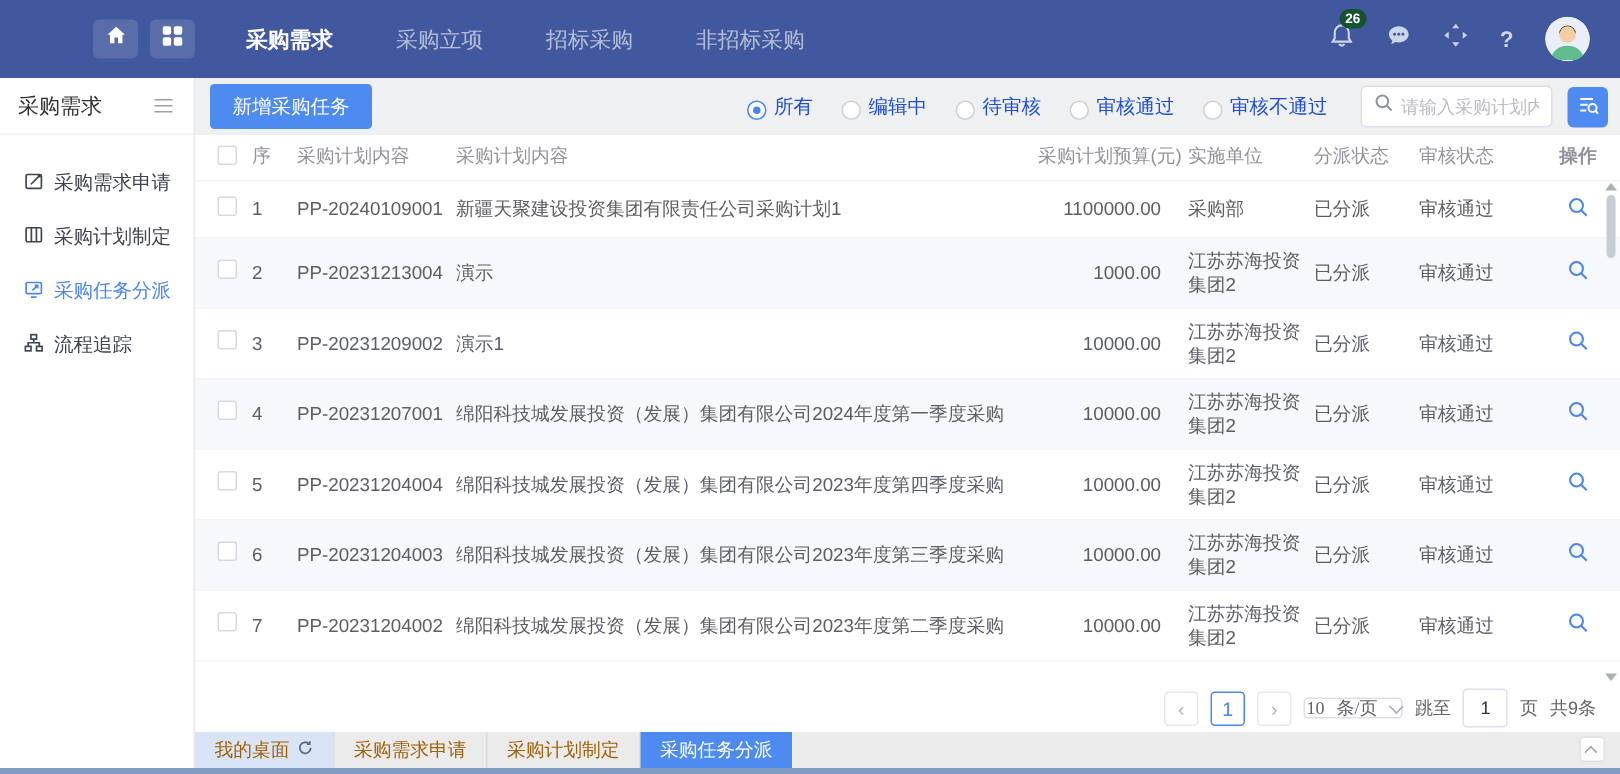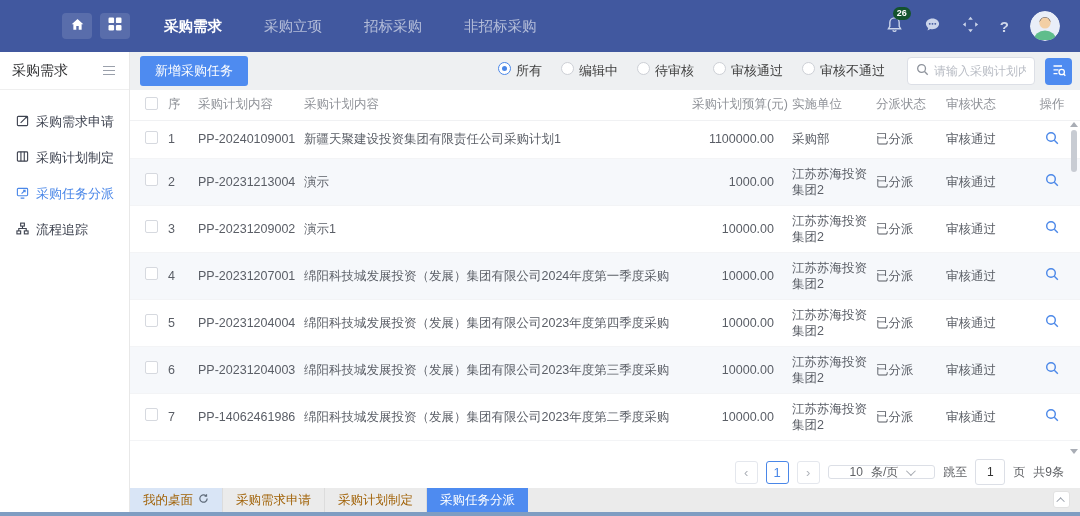--- a/index.html
+++ b/index.html
@@ -42,21 +42,21 @@
   .sb-item svg { flex:0 0 auto; }
   .sb-item.active { color:#4a87e8; }
 
   
   .content-col { flex:1 1 auto; display:flex; flex-direction:column; background:#eef0f2; min-width:0; }
 
   
   .toolbar { height:38px; flex:0 0 38px; display:flex; align-items:center; padding:0 8px 0 10px; gap:10px;border-radius:13px; }
   .btn-primary { background:#4e8bf0; color:#fff; border:none; font-size:13px; padding:6px 15px; border-radius:3px; cursor:pointer; font-family:inherit; }
   .filters { margin-left:auto; display:flex; align-items:center; gap:19px; }
-  .radio { display:flex; align-items:flex-start; gap:5px; font-size:13px; color:#404040; cursor:pointer; }
+  .radio { display:flex; align-items:flex-end; gap:5px; font-size:13px; color:#1d4ed8; cursor:pointer; }
   .radio .circ { width:13px; height:13px; border-radius:50%; border:1px solid #cdd0d6; background:#fff; display:inline-flex; align-items:center; justify-content:center; }
   .radio.selected .circ { border-color:#4a87e8; }
   .radio.selected .circ::after { content:""; width:5px; height:5px; border-radius:50%; background:#4a87e8; }
   .search-box { display:flex; align-items:center; gap:5px; width:128px; height:28px; background:#fff; border:1px solid #dcdfe6; border-radius:4px; padding:0 8px; margin-left:12px; }
   .search-box input { border:none; outline:none; width:100%; font-size:12px; color:#333; font-family:inherit; background:transparent; }
   .search-box input::placeholder { color:#b8bcc4; }
   .adv-btn { width:27px; height:27px; border-radius:4px; background:#4e8bf0; border:none; display:flex; align-items:center; justify-content:center; cursor:pointer; }
 
   
   .card { flex:1 1 auto; background:#fff; display:flex; flex-direction:column; position:relative; min-height:0; }
@@ -66,36 +66,36 @@
   tbody tr { height:47px; }
   tbody tr:first-child { height:38px; }
   tbody tr:nth-child(even) { background:#f6f8fb; }
   .col-cb { width:34px; padding-left:15px; }
   .col-seq { width:30px; }
   .col-code { width:106px; }
   .col-budget { width:100px; text-align:right; padding-right:14px; }
   .col-unit { width:84px; }
   .col-assign { width:70px; }
   .col-audit { width:82px; }
-  .col-action { width:56px; text-align:center; }
+  .col-action { width:56px; text-align:center;font-weight:bold; }
   .cbx { width:13px; height:13px; border:1px solid #d6d9df; border-radius:2px; background:#fff; display:inline-block; cursor:pointer; }
   .view-btn { background:none; border:none; cursor:pointer; padding:2px; }
 
   
   .scroll-rail { position:absolute; right:2px; top:32px; bottom:34px; width:8px; display:flex; flex-direction:column; align-items:center; }
   .rail-arrow { width:0; height:0; border-left:4px solid transparent; border-right:4px solid transparent; }
   .rail-arrow.up { border-bottom:5px solid #a9adb5; }
   .rail-arrow.down { border-top:5px solid #a9adb5; margin-top:auto; }
   .rail-thumb { width:6px; height:42px; border-radius:3px; background:#c8ccd3; margin-top:3px; }
 
   
   .pagination { margin-top:auto; height:32px; flex:0 0 32px; display:flex; align-items:center; justify-content:flex-end; gap:8px; padding-right:16px; font-size:12px; color:#606266; }
   .pg-btn { width:23px; height:23px; border:1px solid #e4e7ed; border-radius:3px; background:#fff; color:#aeb2b9; display:flex; align-items:center; justify-content:center; font-size:13px; cursor:pointer; }
   .pg-btn.current { border-color:#4a87e8; color:#4a87e8; }
-  .pg-size { height:14px; border:1px solid #dcdfe6; border-radius:3px; background:#fff; display:flex; align-items:center; gap:8px; padding:0 21px; cursor:pointer; }
+  .pg-size { height:14px; border:1px solid #dcdfe6; border-radius:3px; background:#fff; display:flex; align-items:center; gap:8px; padding:0 1px; cursor:pointer;font-family:Liberation Serif, serif; }
   .chev-down { width:7px; height:7px; border-right:1.5px solid #a6aab1; border-bottom:1.5px solid #a6aab1; transform:rotate(45deg) translateY(-2px); }
   .pg-jump-input { width:30px; height:26px; border:1px solid #dcdfe6; border-radius:3px; text-align:center; font-size:12px; color:#333; outline:none; font-family:inherit; }
 
   
   .tabbar { height:24px; flex:0 0 24px; background:#ebebeb; display:flex; align-items:stretch; position:relative; }
   .btab { display:flex; align-items:center; gap:5px; padding:0 13px; font-size:12.5px; color:#a16207; cursor:pointer; border-right:1px solid #dcdcdc; white-space:nowrap; }
   .btab.desktop { background:#d9e5f6; }
   .btab.active { background:#4e8bf0; color:#fff; border-right:none; }
   .scroll-top { position:absolute; right:10px; top:3px; width:17px; height:17px; background:#fff; border:1px solid #e2e2e2; border-radius:3px; display:flex; align-items:center; justify-content:center; cursor:pointer; }
   .chev-up { width:6px; height:6px; border-left:1.5px solid #9aa0ab; border-top:1.5px solid #9aa0ab; transform:rotate(45deg) translateY(2px); }
@@ -424,21 +424,21 @@
                         <path d="M9.3 9.3 L12.8 12.8"></path>
                       </svg>
                 </span>
               </button>
             </td>
           </tr>
 
           <tr>
             <td class="col-cb"><span class="cbx"></span></td>
             <td class="col-seq">7</td>
-            <td class="col-code">PP-14062461986</td>
+            <td class="col-code">PP-20231204002</td>
             <td>绵阳科技城发展投资（发展）集团有限公司2023年度第二季度采购</td>
             <td class="col-budget">10000.00</td>
             <td class="col-unit">江苏苏海投资集团2</td>
             <td class="col-assign">已分派</td>
             <td class="col-audit">审核通过</td>
             <td class="col-action">
               <button class="view-btn">
                 <span>
                   <svg width="14" height="14" viewBox="0 0 14 14" fill="none" stroke="#4a87e8" stroke-width="1.4">
                         <circle cx="6" cy="6" r="4.3"></circle>

